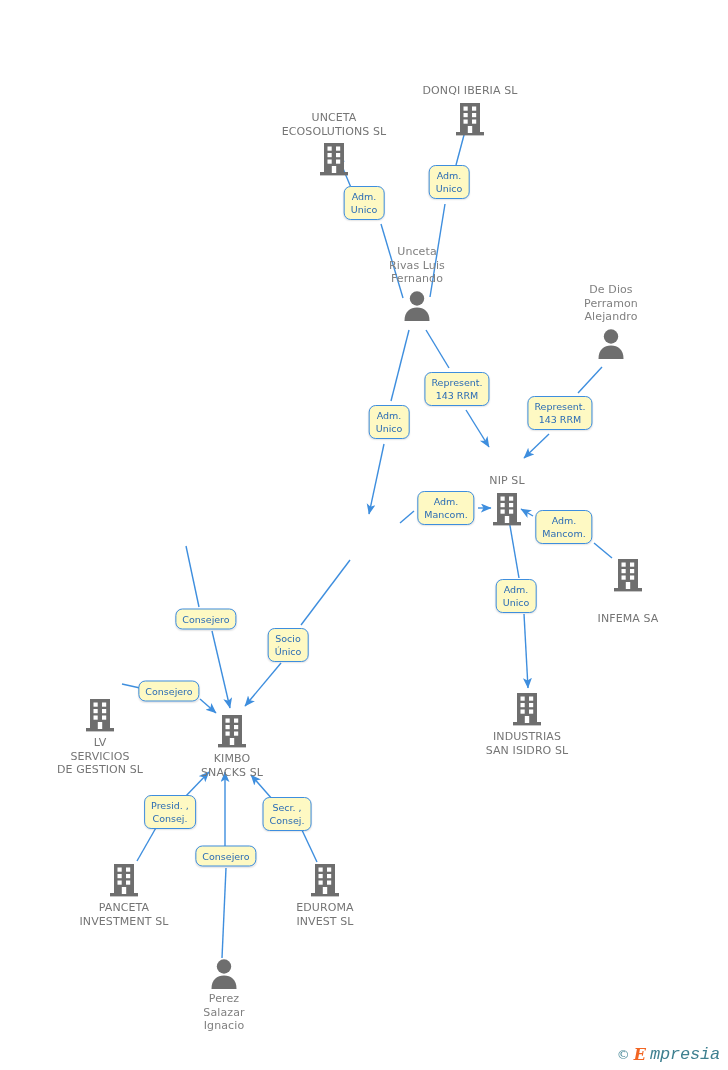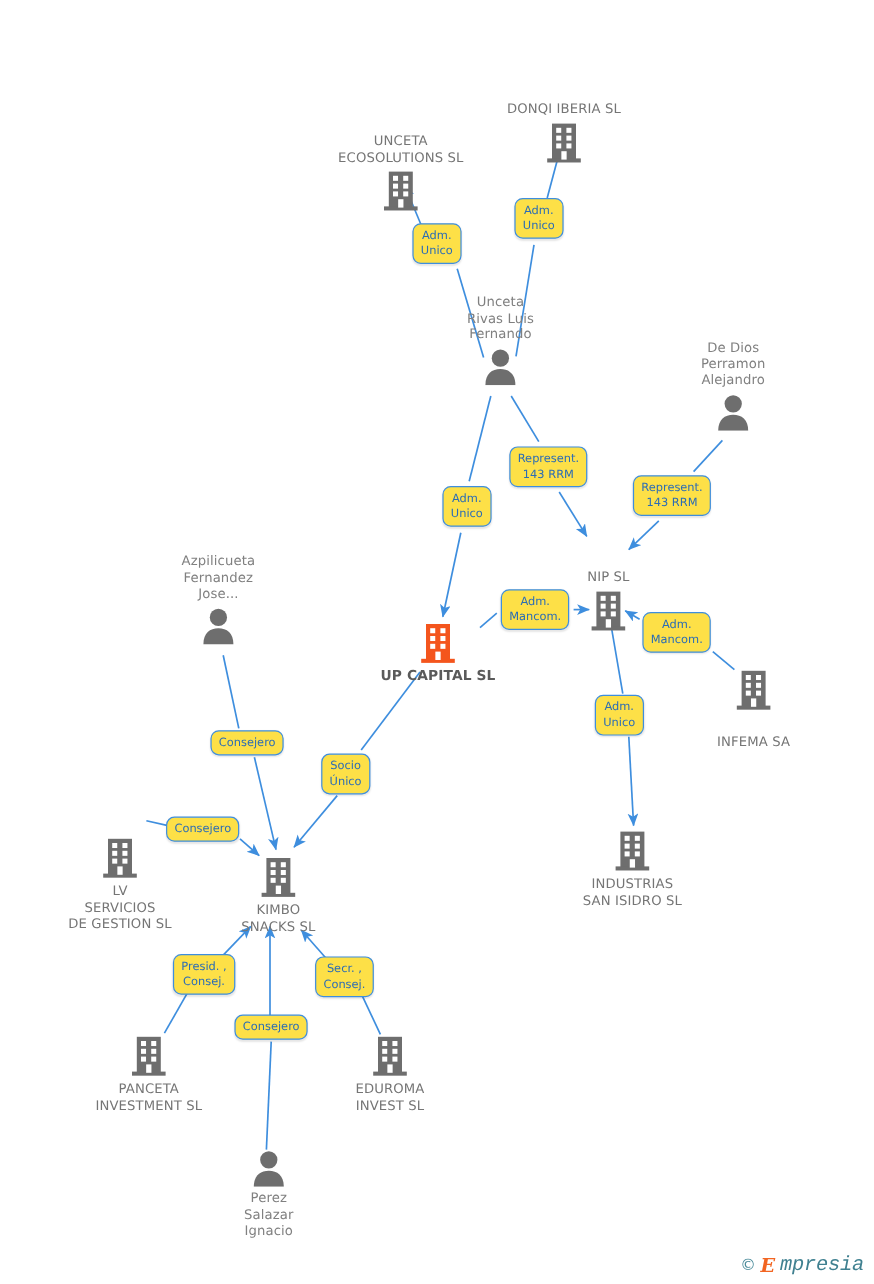--- a/index.html
+++ b/index.html
@@ -36,21 +36,21 @@
   .node.company .caption{color:#757575;}
   .node.highlight .caption{color:#5a5a5a;font-weight:bold;font-size:11.5px;}
   .node.person .caption{color:#808080;}
   .node.caption-above{flex-direction:column-reverse;}
   .node.caption-above .caption{margin-top:0;margin-bottom:3px;}
 
   
   .chip{
     position:absolute;
     box-sizing:border-box;
-    background:#fde047;
+    background:#fef9c3;
     border:1.3px solid #3e8ede;
     border-radius:7px;
     color:#2b6cb5;
     font-size:9.5px;
     line-height:13px;
     text-align:center;
     padding:3px 6px;
     white-space:pre-line;
     box-shadow:0 1px 1.5px rgba(0,0,0,.10);
     transform:translate(-50%,-50%);
@@ -224,50 +224,21 @@
             <rect x="17" y="12" width="4.2" height="4.2"></rect>
           <rect x="8.5" y="18.5" width="4.2" height="4.2"></rect>
             <rect x="17" y="18.5" width="4.2" height="4.2"></rect>
           <rect x="12.8" y="25" width="4.4" height="7"></rect>
         </g>
       </svg>
     </span>
     <div class="caption">INFEMA SA</div>
   </div>
 
-  <div class="node company highlight" style="left:365px;top:518px;">
-    <span class="glyph">
-      <svg width="30" height="36" viewBox="0 0 30 36" xmlns="http://www.w3.org/2000/svg">
-        <rect x="5" y="2" width="20" height="30" fill="#f4551d"></rect>
-        <rect x="1" y="31" width="28" height="3.4" fill="#f4551d"></rect>
-        <g fill="#ffffff">
-          <rect x="8.5" y="5.5" width="4.2" height="4.2"></rect>
-            <rect x="17" y="5.5" width="4.2" height="4.2"></rect>
-          <rect x="8.5" y="12" width="4.2" height="4.2"></rect>
-            <rect x="17" y="12" width="4.2" height="4.2"></rect>
-          <rect x="8.5" y="18.5" width="4.2" height="4.2"></rect>
-            <rect x="17" y="18.5" width="4.2" height="4.2"></rect>
-          <rect x="12.8" y="25" width="4.4" height="7"></rect>
-        </g>
-      </svg>
-    </span>
-    <div class="caption">UP CAPITAL SL</div>
-  </div>
-
-  <div class="node person caption-above" style="left:182px;top:461px;">
-    <span class="glyph">
-      <svg width="30" height="32" viewBox="0 0 30 32" xmlns="http://www.w3.org/2000/svg">
-        <circle cx="15" cy="9.5" r="7.2" fill="#6e6e6e"></circle>
-        <path d="M2.5,32 C2.5,22.5 8,18.6 15,18.6 C22,18.6 27.5,22.5 27.5,32 Z" fill="#6e6e6e"></path>
-      </svg>
-    </span>
-    <div class="caption">Azpilicueta
-Fernandez
-Jose...</div>
-  </div>
+
 
   <div class="node company" style="left:100px;top:697px;">
     <span class="glyph">
       <svg width="30" height="36" viewBox="0 0 30 36" xmlns="http://www.w3.org/2000/svg">
         <rect x="5" y="2" width="20" height="30" fill="#6e6e6e"></rect>
         <rect x="1" y="31" width="28" height="3.4" fill="#6e6e6e"></rect>
         <g fill="#ffffff">
           <rect x="8.5" y="5.5" width="4.2" height="4.2"></rect>
             <rect x="17" y="5.5" width="4.2" height="4.2"></rect>
           <rect x="8.5" y="12" width="4.2" height="4.2"></rect>

